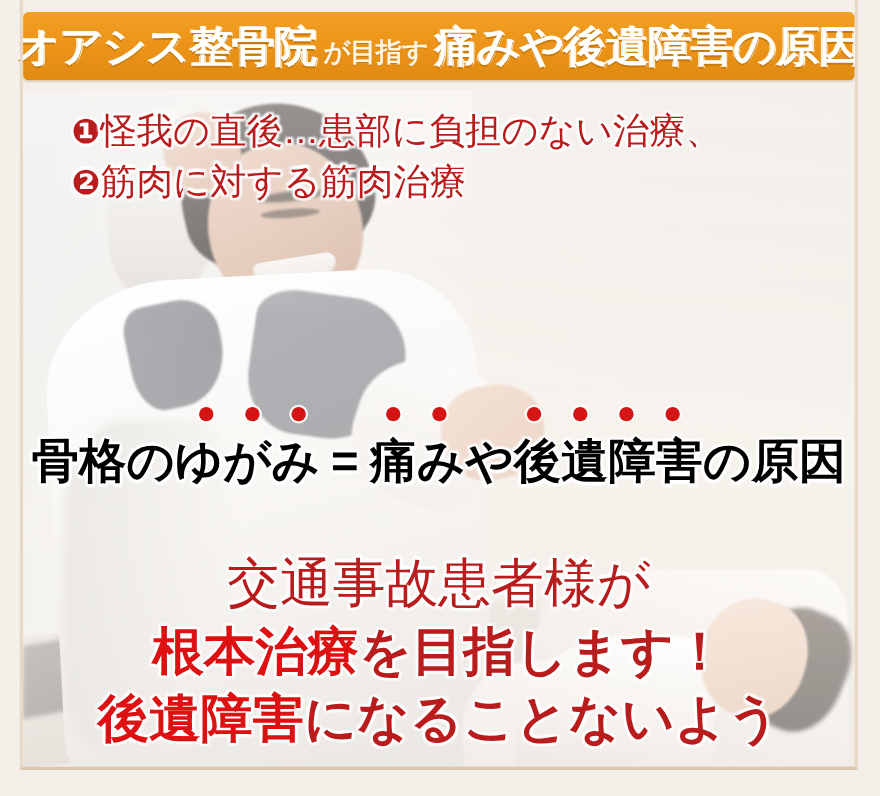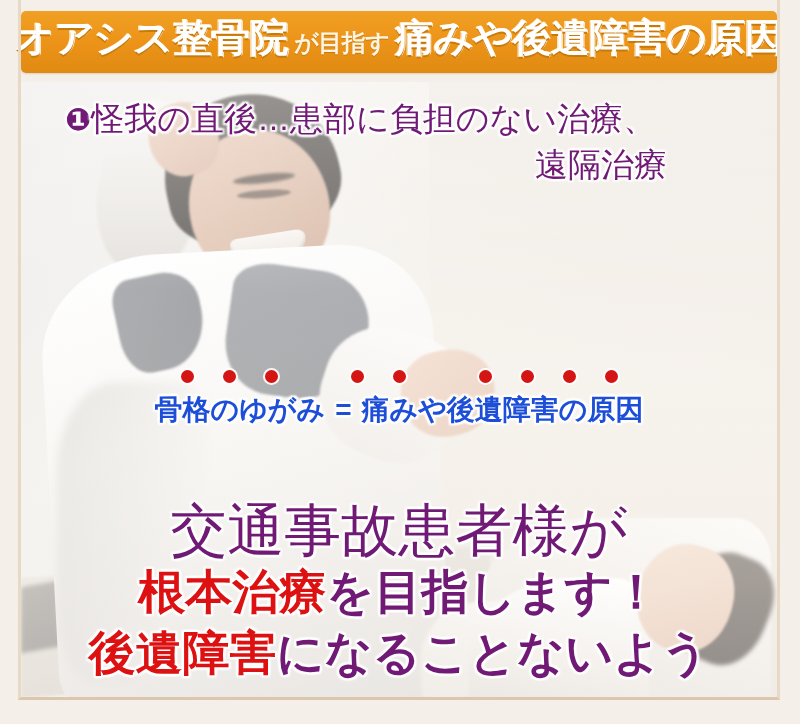--- a/index.html
+++ b/index.html
@@ -269,20 +269,21 @@
   
   .header-bar {
     position: absolute;
     left: 21px;
     top: 11px;
     width: 756px;
     height: 62px;
     background: linear-gradient(180deg, #f0a024 0%, #ec9318 52%, #e08a12 100%);
     border-radius: 5px;
     display: flex;
+    align-items: center;
     justify-content: center;
     box-sizing: border-box;
     z-index: 20;
     box-shadow: 0 1px 2px rgba(0,0,0,.12);
   }
   .header-text {
     display: flex;
     align-items: baseline;
     white-space: nowrap;
     letter-spacing: -0.5px;
@@ -309,21 +310,21 @@
     position: absolute;
     left: 21px;
     top: 82px;
     width: 756px;
     height: 616px;
     z-index: 15;
     box-sizing: border-box;
   }
 
   .outlined {
-    color: #701a75;
+    color: #b91c1c;
     text-shadow:
       2px 0 2px #ffffff, -2px 0 2px #ffffff,
       0 2px 2px #ffffff, 0 -2px 2px #ffffff,
       2px 2px 2px #ffffff, -2px -2px 2px #ffffff,
       2px -2px 2px #ffffff, -2px 2px 2px #ffffff;
   }
 
   
   .list {
     position: absolute;
@@ -362,23 +363,23 @@
   .dot {
     position: absolute;
     top: 0;
     width: 13px;
     height: 13px;
     background: #d51414;
     border-radius: 50%;
     box-shadow: 0 0 0 2px rgba(255,255,255,.9);
   }
   .redline {
-    font-size: 28px;
+    font-size: 43px;
     font-weight: bold;
-    color: #1d4ed8;
+    color: #000000;
     letter-spacing: 0px;
     white-space: nowrap;
     text-shadow:
       2px 0 2px #ffffff, -2px 0 2px #ffffff,
       0 2px 2px #ffffff, 0 -2px 2px #ffffff,
       2px 2px 2px #ffffff, -2px -2px 2px #ffffff,
       2px -2px 2px #ffffff, -2px 2px 2px #ffffff;
   }
   .redline .eq {
     margin: 0 10px;
@@ -386,21 +387,21 @@
 
   
   .bottom {
     position: absolute;
     left: 0;
     top: 418px;
     width: 100%;
     text-align: center;
   }
   .bt-line {
-    font-size: 57px;
+    font-size: 48px;
     line-height: 61px;
     font-weight: 500;
     white-space: nowrap;
   }
   .bt-line.big {
     font-size: 47px;
     font-weight: bold;
   }
   .red-em {
     color: #dd1111;
@@ -455,22 +456,24 @@
       <span class="hdr-strong">痛みや後遺障害の原因</span>
     </div>
   </div>
 
   <div class="content">
 
     <div class="list">
       <div class="list-row outlined">
         <span class="list-num">❶</span><span>怪我の直後…患部に負担のない治療、</span>
       </div>
-      <div class="list-row cont outlined">遠隔治療</div>
-
+
+      <div class="list-row outlined">
+        <span class="list-num">❷</span><span>筋肉に対する筋肉治療</span>
+      </div>
 
     </div>
 
     <div class="redline-wrap">
       <div class="dots-row">
         <span class="dot" style="left:160px"></span>
         <span class="dot" style="left:202px"></span>
         <span class="dot" style="left:244px"></span>
         <span class="dot" style="left:330px"></span>
         <span class="dot" style="left:372px"></span>

